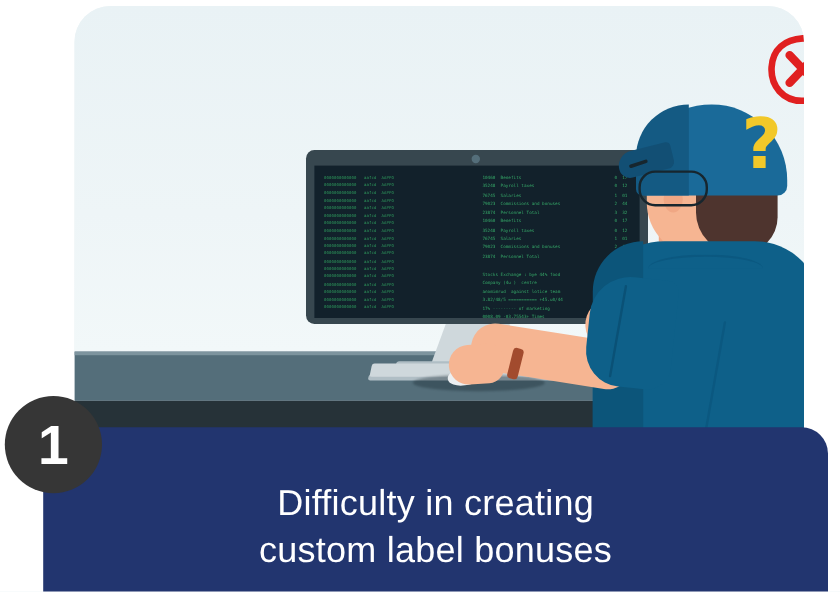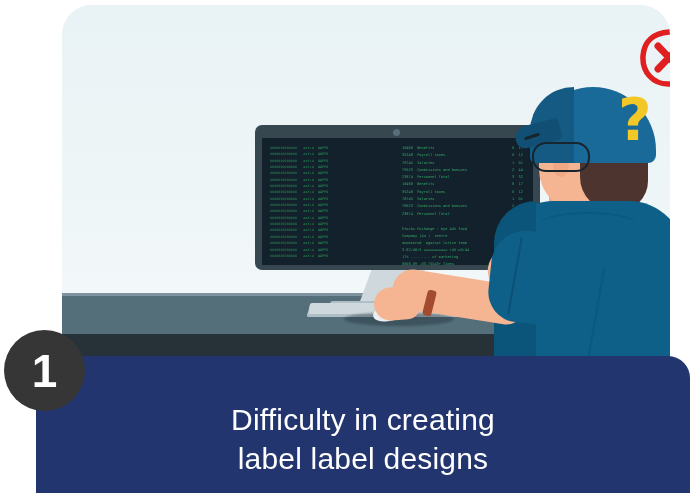--- a/index.html
+++ b/index.html
@@ -235,21 +235,21 @@
       <svg width="62" height="62" viewBox="0 0 62 62">
         <path d="M31 5 C47 4 58 15 57 30 C56 46 45 57 30 57 C15 57 4 45 5 29 C6 14 16 6 31 5 Z" fill="none" stroke="#e02020" stroke-width="5.5" stroke-linecap="round"></path>
         <path d="M20 19 L42 42 M42 19 L20 42" fill="none" stroke="#e02020" stroke-width="7" stroke-linecap="round"></path>
       </svg>
     </div>
   </div>
 
   <div class="banner">
     <div class="banner-text">
       <div>Difficulty in creating</div>
-      <div>label label designs</div>
+      <div>custom label bonuses</div>
     </div>
   </div>
 
   <div class="badge">
     <span>1</span>
   </div>
 
 </div>
 
 </body></html>

